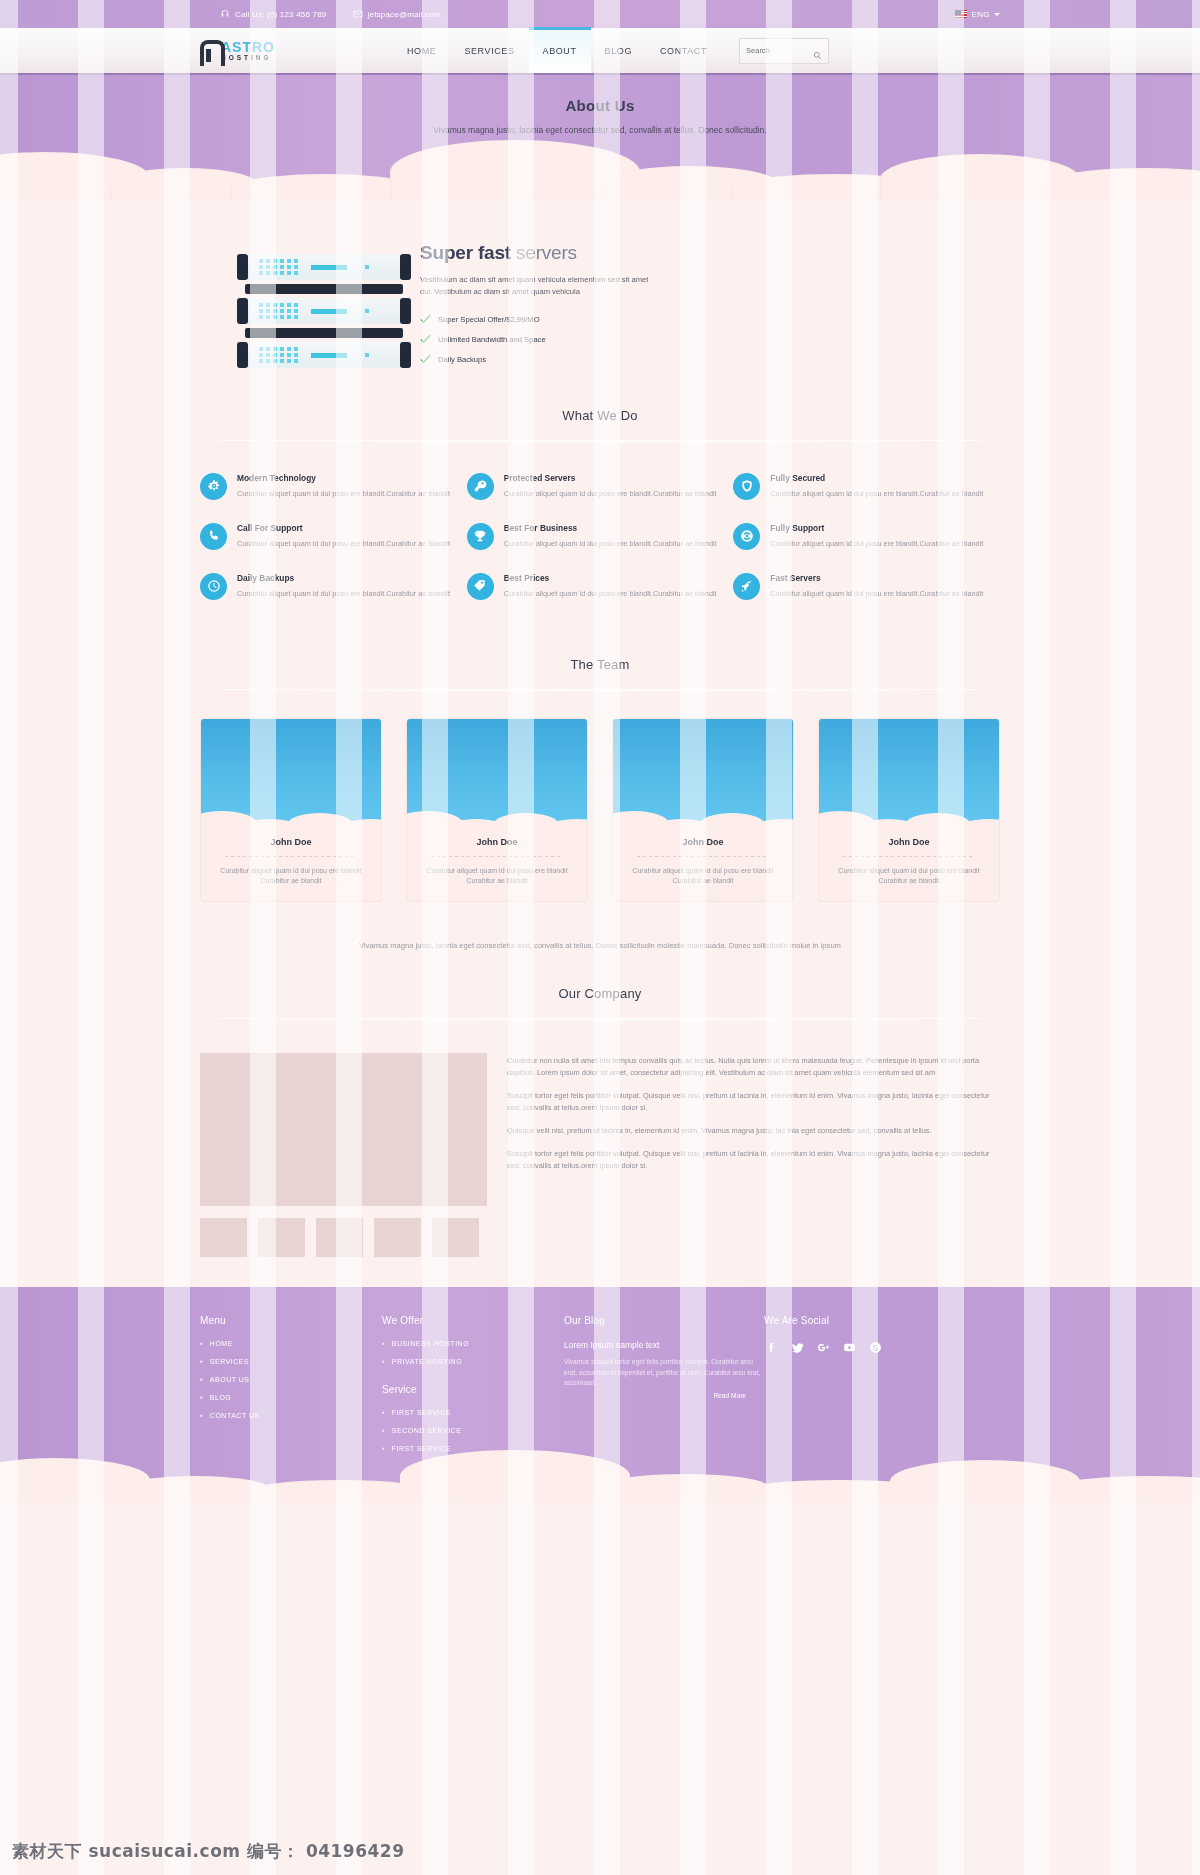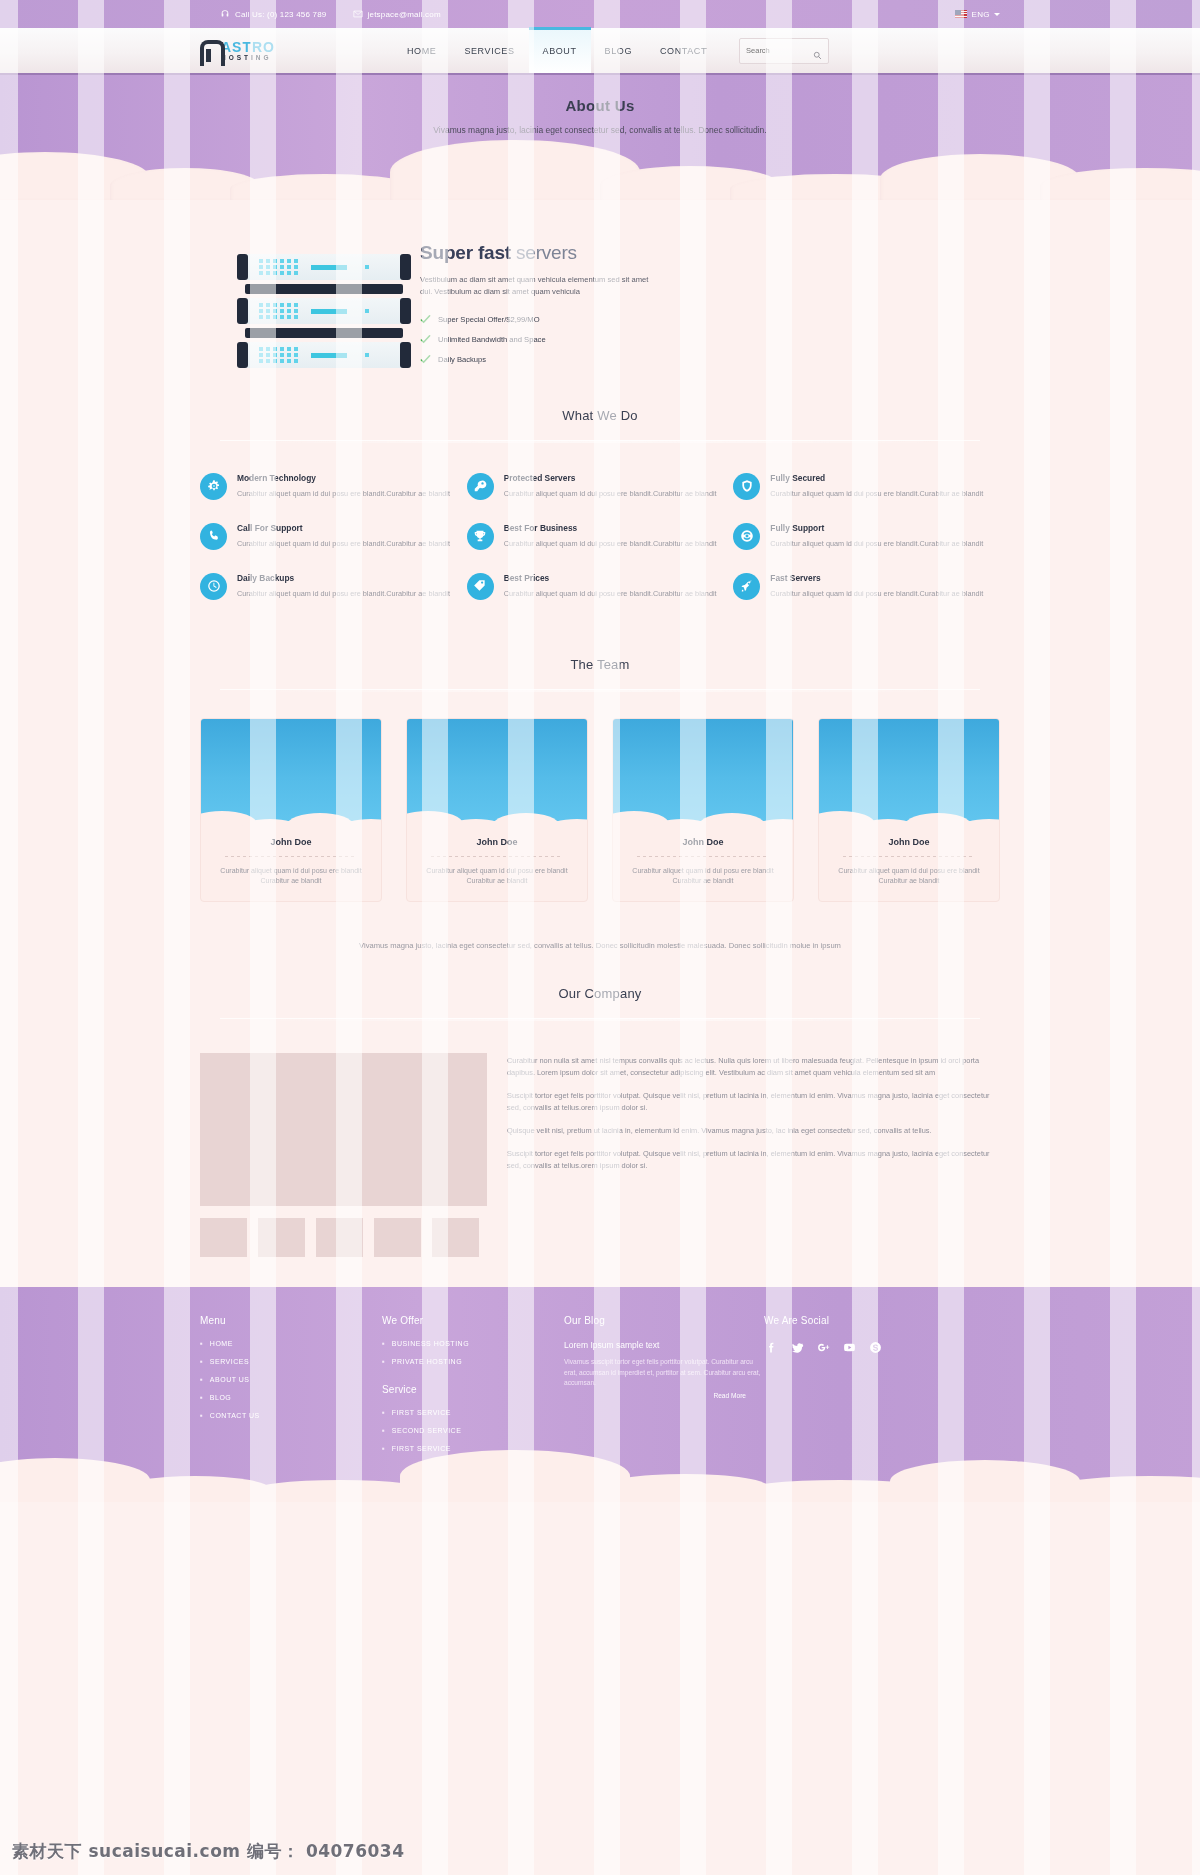--- a/index.html
+++ b/index.html
@@ -732,13 +732,13 @@
     <div class="fcloud" style="left:250px;width:180px;height:22px;"></div>
     <div class="fcloud" style="left:400px;width:230px;height:52px;"></div>
     <div class="fcloud" style="left:600px;width:170px;height:28px;"></div>
     <div class="fcloud" style="left:740px;width:200px;height:22px;"></div>
     <div class="fcloud" style="left:890px;width:190px;height:42px;"></div>
     <div class="fcloud" style="left:1050px;width:200px;height:26px;"></div>
   </div>
 </div>
 
 <div class="stripes"></div>
-<div class="watermark">素材天下 sucaisucai.com  编号： 04076034</div>
+<div class="watermark">素材天下 sucaisucai.com  编号： 04196429</div>
 
 </body></html>

